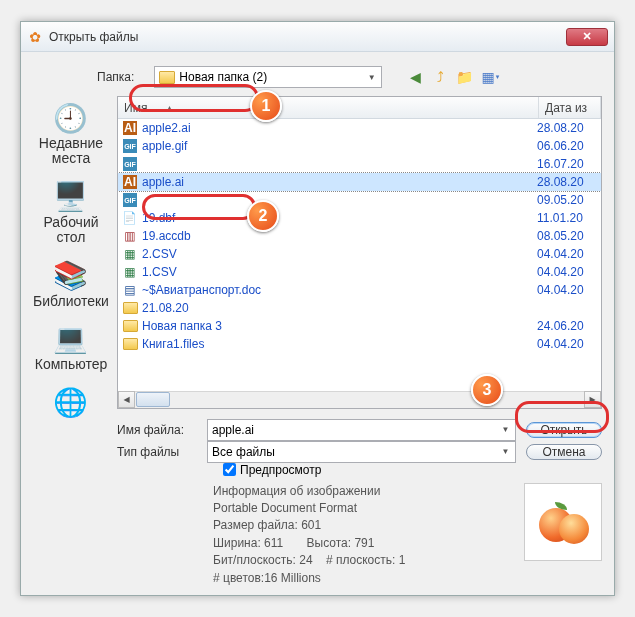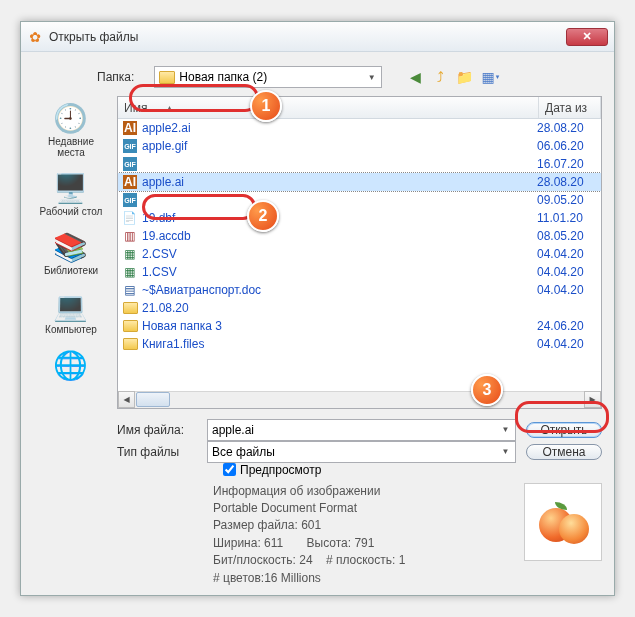--- a/index.html
+++ b/index.html
@@ -18,21 +18,21 @@
 .callout{border:3px solid #e03030;border-radius:14px;position:absolute;pointer-events:none}
 .callout-1{left:108px;top:62px;width:130px;height:28px}
 .badge{width:32px;height:32px;border-radius:50%;background:radial-gradient(circle at 30% 30%,#ff9a4a,#e64a19);border:2px solid #fff;box-shadow:0 1px 3px rgba(0,0,0,.5);color:#fff;font-weight:bold;font-size:16px;display:flex;align-items:center;justify-content:center;position:absolute}
 .badge-1{left:229px;top:68px}
 .toolbar-icons{display:flex;gap:3px;margin-left:6px}
 .tbtn{width:22px;height:22px;border:1px solid transparent;border-radius:2px;display:flex;align-items:center;justify-content:center;cursor:pointer;font-size:14px}
 .main{flex:1;display:flex;gap:8px;min-height:0}
 .places{width:76px;display:flex;flex-direction:column;align-items:center;gap:14px;padding-top:6px}
 .place{display:flex;flex-direction:column;align-items:center;gap:2px;cursor:pointer;text-align:center}
 .place .picon{width:32px;height:32px;display:flex;align-items:center;justify-content:center;font-size:28px}
-.place .ptxt{font-size:10px;color:#333;line-height:1.1}
+.place .ptxt{font-size:14px;color:#333;line-height:1.1}
 .listwrap{flex:1;display:flex;flex-direction:column;min-height:0}
 .list{flex:1;background:#fff;border:1px solid #abadb3;display:flex;flex-direction:column;min-height:248px}
 .lh{display:flex;background:linear-gradient(#fdfdfd,#ebeff3);border-bottom:1px solid #d2d9e0;height:22px;align-items:flex-start}
 .lh .col{padding:0 6px;color:#444;border-right:1px solid #d8dde2;height:100%;display:flex;align-items:center}
 .lh .col.sort::after{content:"▴";margin-left:20px;color:#666;font-size:8px}
 .lh .name{flex:1}
 .lh .date{width:62px}
 .rows{flex:1;overflow:hidden}
 .frow{display:flex;align-items:center;height:18px;padding:0 4px;cursor:pointer}
 .frow .fico{width:16px;height:16px;margin-right:4px;display:flex;align-items:center;justify-content:center;font-size:12px}

